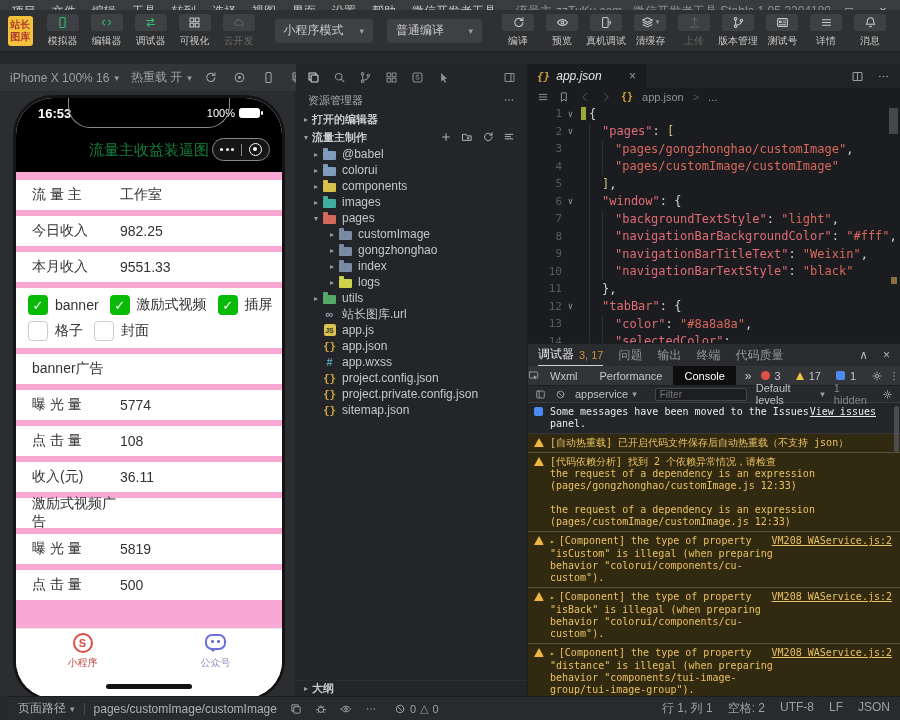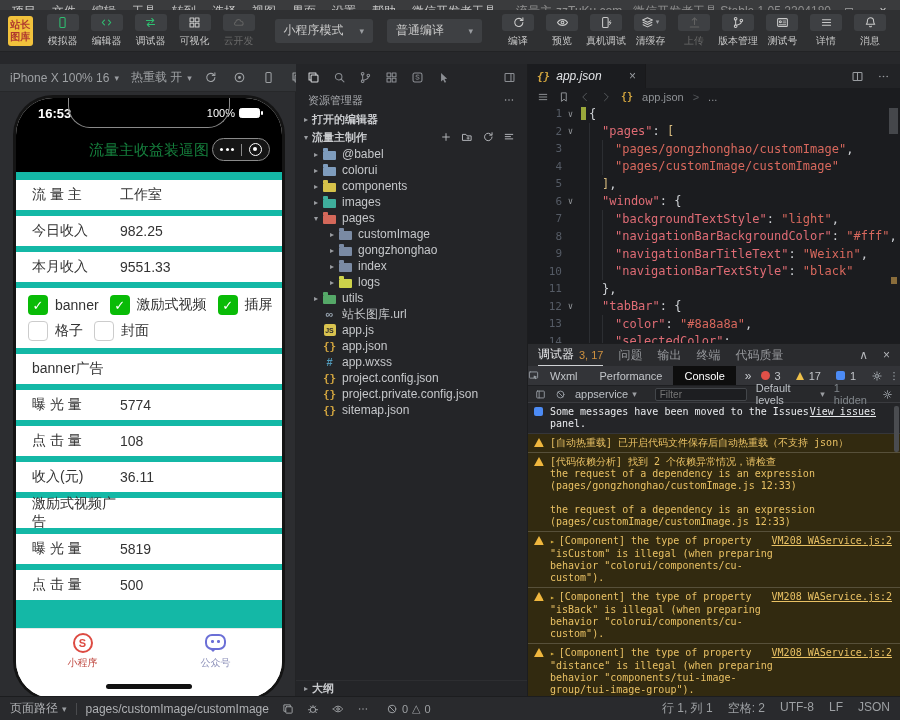--- a/index.html
+++ b/index.html
@@ -40,21 +40,21 @@
 .batt{width:21px;height:10px;border:1px solid #fff;border-radius:2.5px;background:#fff;position:relative}
 .batt::after{content:"";position:absolute;right:-4px;top:2px;width:2px;height:4px;background:#fff;border-radius:1px}
 .notch{position:absolute;left:52px;top:-16px;width:162px;height:46px;border:1px solid #8a8a8a;border-top:none;border-radius:0 0 22px 22px;z-index:3}
 .p-nav{height:44px;background:#000;color:#15803d;display:flex;align-items:center;justify-content:center;position:relative;flex:none;font-size:15px;z-index:2}
 .capsule{position:absolute;right:12px;top:10px;width:58px;height:23px;border:1px solid #8a8a8a;border-radius:12px;background:rgba(60,60,60,.35);display:flex;align-items:center;justify-content:space-evenly}
 .cap-dots{display:flex;gap:2.5px}
 .cap-dots i{width:3.2px;height:3.2px;border-radius:50%;background:#fff}
 .cap-div{width:1px;height:12px;background:#8a8a8a}
 .cap-circle{width:13px;height:13px;border:1.5px solid #fff;border-radius:50%;position:relative}
 .cap-circle::after{content:"";position:absolute;left:3px;top:3px;width:4px;height:4px;border-radius:50%;background:#fff}
-.p-content{flex:1;background:#14b8a6;overflow:hidden;padding-top:8px}
+.p-content{flex:1;background:#f9a8d4;overflow:hidden;padding-top:8px}
 .prow{background:#fff;height:30px;display:flex;align-items:center;padding:0 16px;font-size:14px;color:#333;margin-bottom:6px}
 .prow .pl{width:88px;flex:none}
 .pcheck{background:#fff;padding:4px 12px;margin-bottom:6px}
 .ckline{display:flex;align-items:center;height:26px}
 .ck{width:20px;height:20px;border-radius:4px;margin-right:7px;display:flex;align-items:center;justify-content:center;font-size:13px;color:#fff;flex:none}
 .ck.on{background:var(--green,#09bb07)}
 .ck.off{background:#fff;border:1px solid #ccc}
 .cklbl{font-size:14px;color:#333;margin-right:11px;white-space:nowrap}
 .p-tabbar{flex:none;height:46px;background:#fff;border-top:1px solid #e8e8e8;display:flex}
 .ptab{flex:1;display:flex;flex-direction:column;align-items:center;justify-content:center;gap:3px;font-size:10px}
@@ -140,21 +140,21 @@
 .cmsg.hasrc .mtext{padding-right:118px}
 .micon{position:absolute;left:6px;top:4px}
 .info-sq{width:9px;height:9px;background:#4c8bf5;border-radius:2px}
 .warn-tri{width:0;height:0;border-left:5px solid transparent;border-right:5px solid transparent;border-bottom:9px solid #f0b73e}
 .warn-tri::after{content:"!";position:absolute;left:3.2px;top:2px;font-size:7px;font-weight:bold;color:#3a3000;font-family:"Liberation Sans",sans-serif}
 .arr{color:#d0a93f;margin-right:4px;font-size:8px}
 .msrc{position:absolute;right:8px;top:3px;text-decoration:underline;color:#e9c164;white-space:nowrap}
 .ilink{float:right;margin-right:16px;text-decoration:underline;color:#e8eaed}
 .cscroll{position:absolute;right:1px;top:62px;width:5px;height:46px;background:#4a4c50;border-radius:2px}
 
-.statusbar{position:absolute;left:0;right:0;bottom:0;height:24px;background:#292a2d;border-top:1px solid #1c1d1f;display:flex;align-items:center;font-size:12px;color:#aeb0b3;padding:0 10px;gap:9px}
+.statusbar{position:absolute;left:8px;right:0;bottom:0;height:24px;background:#292a2d;border-top:1px solid #1c1d1f;display:flex;align-items:center;font-size:12px;color:#aeb0b3;padding:0 10px;gap:9px}
 .statusbar svg{width:12px;height:12px}
 .sb-div{width:1px;height:12px;background:#4a4b4e}
 .sb-prob{display:flex;align-items:center;gap:4px;color:#9da0a3;margin-left:8px;font-size:11px}
 .sb-right{margin-left:auto;display:flex;gap:15px;color:#9da0a3;white-space:nowrap}
 .sb-icons{display:flex;gap:13px;align-items:center;color:#9da0a3;margin-left:4px}
 </style>
 </head>
 <body>
 
 <div class="titlebar">

